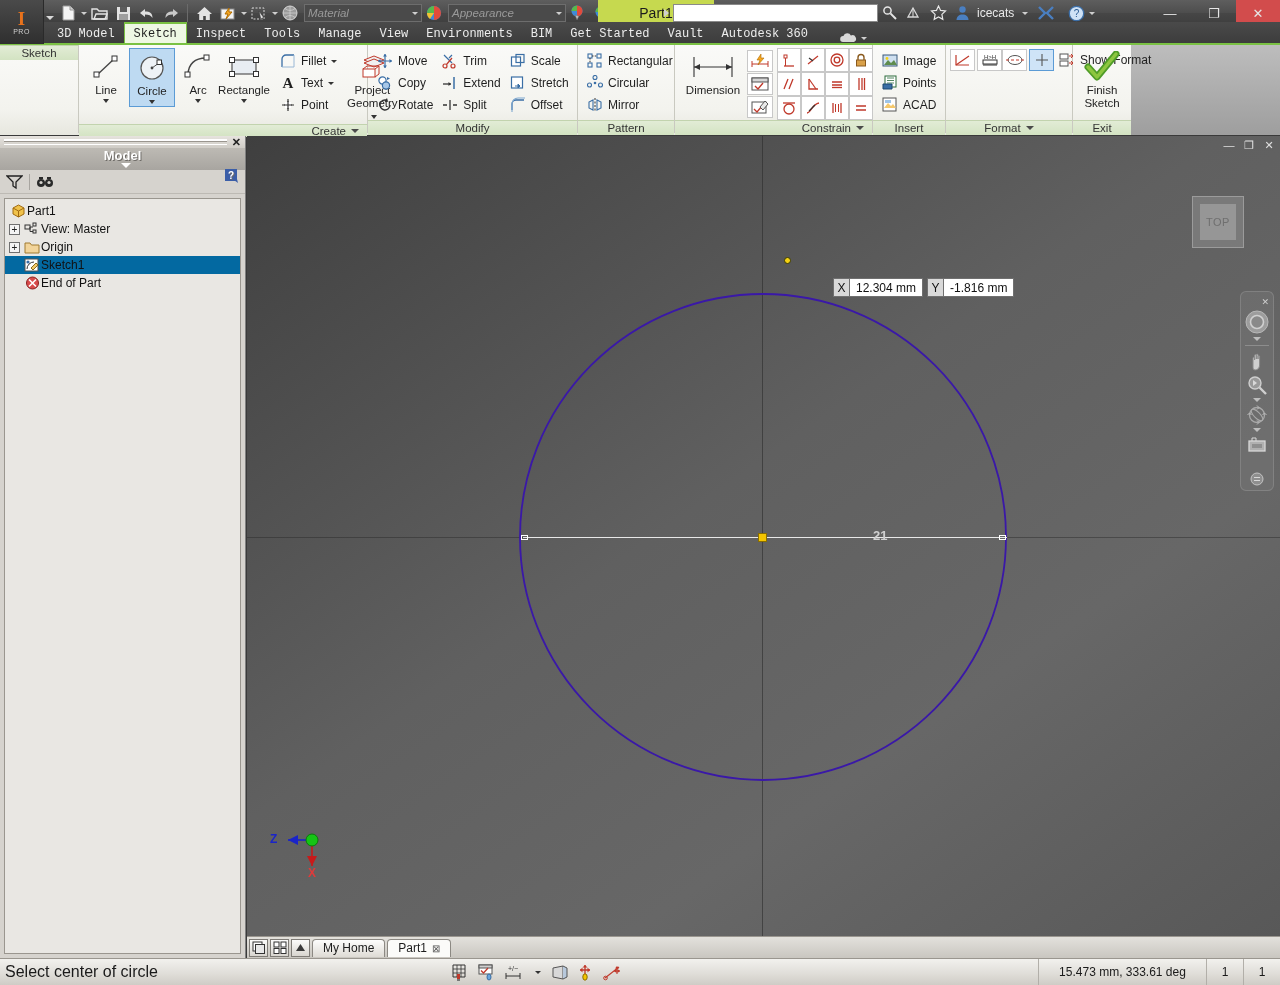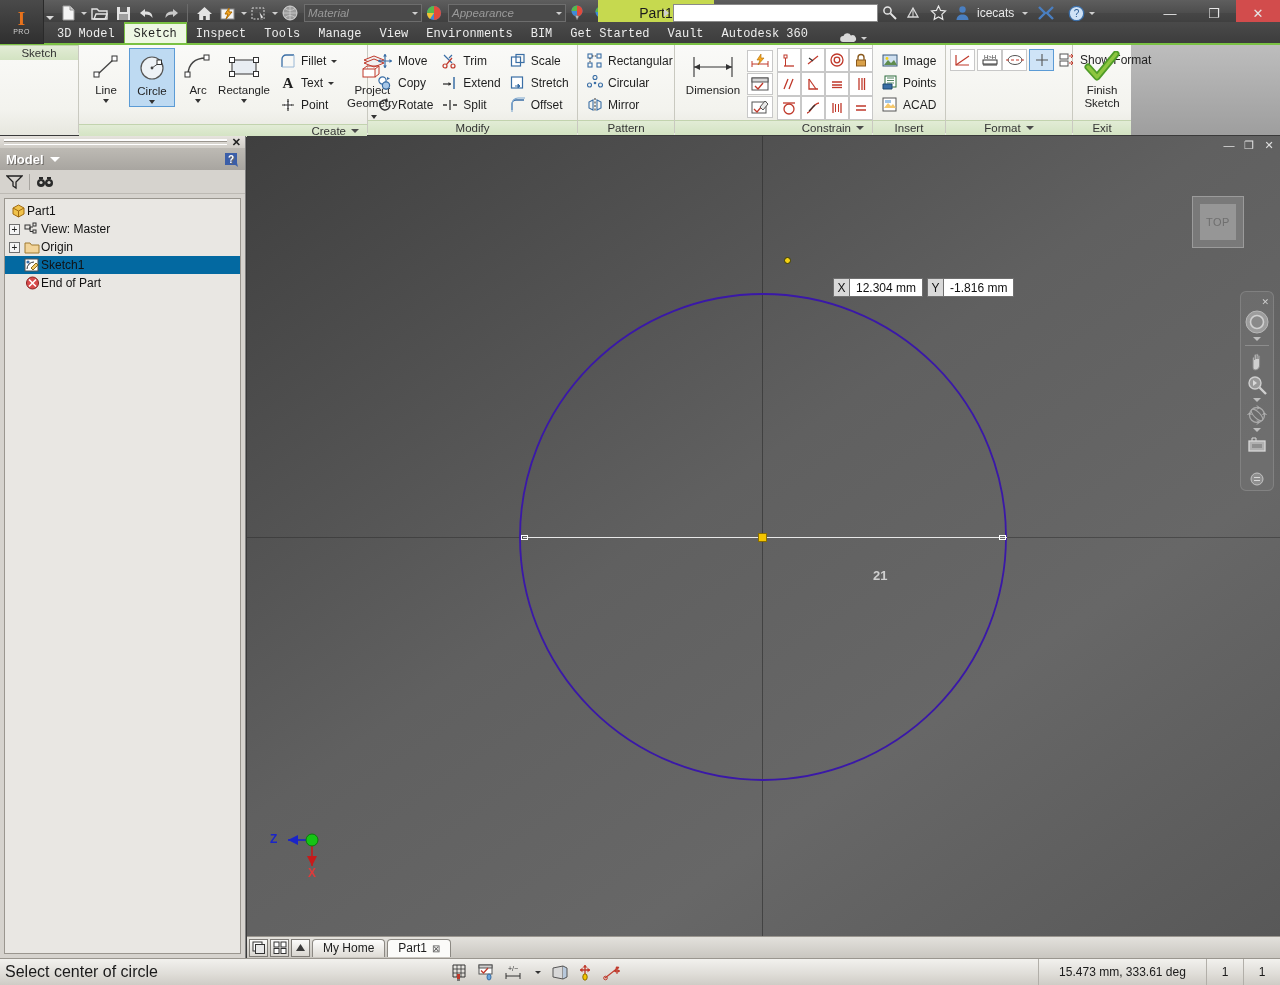--- a/index.html
+++ b/index.html
@@ -134,21 +134,21 @@
     height: 12px; display: flex; align-items: center; padding: 0 4px;
     background: linear-gradient(to bottom,#e6e3de,#cfccc6);
   }
   .bp-grip .lines { flex:1; height:6px;
     background: repeating-linear-gradient(to bottom,#ffffff 0 1px,#9a968f 1px 2px,transparent 2px 4px);
     border-top:1px solid #fff; }
   .bp-close { font-size: 11px; color: #222; margin-left: 5px; font-weight: bold; }
   .bp-title {
     height: 22px; background: linear-gradient(to bottom,#bdbab4,#a8a5a0);
     display: flex; align-items: center; padding: 0 6px;
-    color: #fff; font-size: 13px; font-weight: bold; text-shadow: 1px 1px 0 #6d6a66;
+    color: #fff; font-size: 13px; font-weight: bold; text-shadow: 1px 1px 0 #6d6a66; flex-direction: column;
   }
   .bp-title .tcaret { width:0;height:0;border-left:5px solid transparent;border-right:5px solid transparent;border-top:5px solid #fff;margin-left:6px;}
   .bp-help { margin-left: auto; }
   .bp-tools {
     height: 24px; background: #d6d3ce; display: flex; align-items: center; gap: 6px; padding: 0 6px;
     border-bottom: 1px solid #bdbab4;
   }
   .bp-tree {
     position: absolute; top: 62px; left: 4px; right: 4px; bottom: 4px;
     background: #e9e7e3; border: 1px solid #9a968f;
@@ -204,21 +204,21 @@
     background: #ffffff; border: 1px solid #707070; border-left: none; height: 19px;
     display: flex; align-items: center; padding: 0 6px; color: #111; white-space: nowrap;
   }
   .cp-gap { width: 4px; }
   .dot-marker {
     position: absolute; width: 7px; height: 7px; background: #f5d214;
     border: 1px solid #3a3a00; border-radius: 50%;
   }
   .dim-line { position: absolute; height: 1px; background: #e8e8e8; }
   .dim-val {
-    position: absolute; color: #d0d0d0; font-size: 13px; font-weight: bold; margin-top: 40px;
+    position: absolute; color: #d0d0d0; font-size: 13px; font-weight: bold;
   }
   .dim-tick {
     position: absolute; width: 7px; height: 5px; border: 1px solid #ffffff; background: transparent;
   }
   .center-sq {
     position: absolute; width: 9px; height: 9px; background: #f5c500; border: 1px solid #8a6e00;
   }
   .axis-tripod { position: absolute; left: 13px; bottom: 52px; width: 70px; height: 62px; }
   .at-label { position: absolute; font-size: 12px; font-weight: bold; }
 

